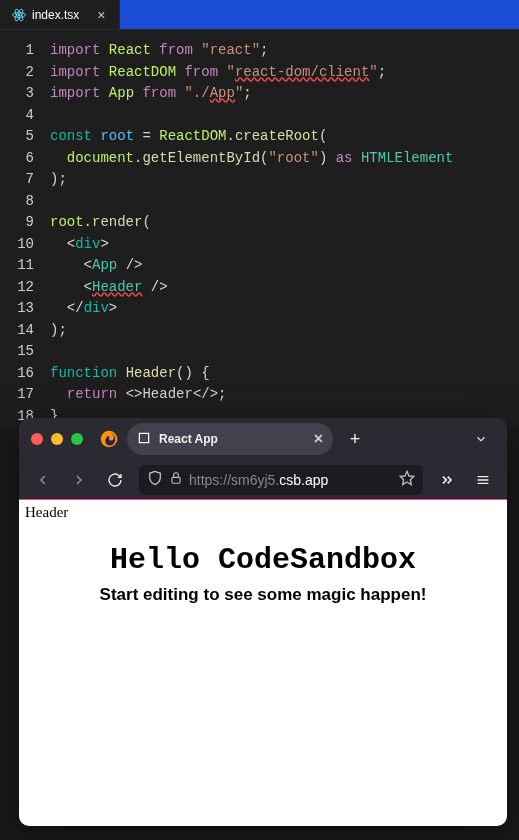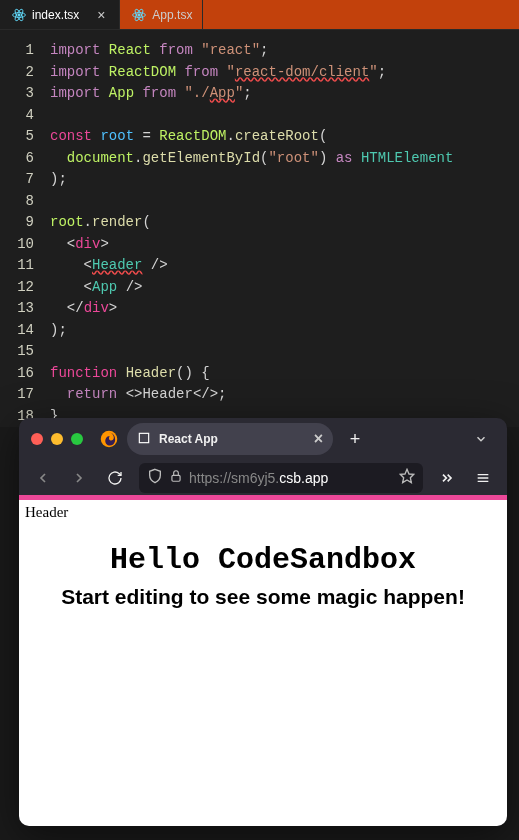--- a/index.html
+++ b/index.html
@@ -6,21 +6,21 @@
     body {
       width: 519px;
       height: 840px;
       background: #1a1a1a;
       font-family: -apple-system, BlinkMacSystemFont, "Segoe UI", sans-serif;
       overflow: hidden;
     }
     
     .tabs {
       display: flex;
-      background: #c2410c;
+      background: #1d4ed8;
       height: 30px;
       border-bottom: 1px solid #2a2a2a;
     }
     .tab {
       display: flex;
       align-items: center;
       gap: 6px;
       padding: 0 10px 0 12px;
       font-size: 12px;
       color: #ccc;
@@ -55,21 +55,21 @@
       width: 50px;
     }
     .code { color: #d4d4d4; }
     .ln { height: 21.5px; }
     .kw { color: #c586c0; }
     .vr { color: #bef264; }
     .vr2 { color: #4fc1ff; }
     .fn { color: #dcdcaa; }
     .cls { color: #4ec9b0; }
     .str { color: #ce9178; }
-    .tag { color: #ec4899; }
+    .tag { color: #14b8a6; }
     .pnc { color: #d4d4d4; }
     .wavy { text-decoration: underline wavy #f14c4c; text-decoration-skip-ink: none; }
     
     .browser {
       position: absolute;
       left: 19px;
       top: 418px;
       width: 488px;
       height: 408px;
       background: #2b2a33;
@@ -106,21 +106,21 @@
     .btab .close { margin-left: auto; color: #ccc; font-size: 16px;}
     .newtab { width: 28px; height: 28px; display:flex;align-items:center;justify-content:center; color:#f0f0f0; font-size:18px; cursor:pointer; }
     .dropdown-tabs { margin-left:auto; width:28px; display:flex;align-items:center;justify-content:center; color:#ccc;}
     .toolbar {
       height: 40px;
       display: flex;
       align-items: center;
       padding: 0 8px;
       gap: 4px;
       background: #2b2a33;
-      border-bottom: 5px solid #ec4899;
+      border-bottom: 1px solid #ec4899;
     }
     .tbtn {
       width: 32px; height: 32px;
       display:flex;align-items:center;justify-content:center;
       color: #f0f0f0;
       cursor: pointer;
     }
     .tbtn.dim { color: #888; }
     .urlbar {
       flex: 1;
@@ -151,51 +151,40 @@
     }
     .content h1 {
       text-align: center;
       font-size: 30px;
       font-weight: 800;
       font-family: Liberation Mono, monospace;
       margin: 18px 0 8px;
     }
     .content h2 {
       text-align: center;
-      font-size: 21px;
+      font-size: 17px;
       font-weight: 800;
       font-family: -apple-system, sans-serif;
     }
   </style>
 </head>
 <body>
 
 <div class="tabs">
   <div class="tab active">
     <span class="tab-icon">
       <svg width="14" height="14" viewBox="0 0 24 24" fill="none" stroke="#61dafb" stroke-width="1.5">
         <circle cx="12" cy="12" r="2" fill="#61dafb"></circle>
         <ellipse cx="12" cy="12" rx="11" ry="4.2"></ellipse>
         <ellipse cx="12" cy="12" rx="11" ry="4.2" transform="rotate(60 12 12)"></ellipse>
         <ellipse cx="12" cy="12" rx="11" ry="4.2" transform="rotate(120 12 12)"></ellipse>
       </svg>
     </span>
     <span>index.tsx</span>
     <span class="tab-close">×</span>
-  </div>
-  <div class="tab">
-    <span class="tab-icon">
-      <svg width="14" height="14" viewBox="0 0 24 24" fill="none" stroke="#61dafb" stroke-width="1.5">
-        <circle cx="12" cy="12" r="2" fill="#61dafb"></circle>
-        <ellipse cx="12" cy="12" rx="11" ry="4.2"></ellipse>
-        <ellipse cx="12" cy="12" rx="11" ry="4.2" transform="rotate(60 12 12)"></ellipse>
-        <ellipse cx="12" cy="12" rx="11" ry="4.2" transform="rotate(120 12 12)"></ellipse>
-      </svg>
-    </span>
-    <span>App.tsx</span>
   </div>
 </div>
 
 <div class="editor">
   <div class="gutter">
     <div class="ln">1</div>
       <div class="ln">2</div>
       <div class="ln">3</div>
       <div class="ln">4</div>
     <div class="ln">5</div>
@@ -217,22 +206,22 @@
     <div class="ln"><span class="kw">import</span> <span class="vr">React</span> <span class="kw">from</span> <span class="str">"react"</span><span>;</span></div>
     <div class="ln"><span class="kw">import</span> <span class="vr">ReactDOM</span> <span class="kw">from</span> <span class="str">"</span><span class="str wavy">react-dom/client</span><span class="str">"</span><span>;</span></div>
     <div class="ln"><span class="kw">import</span> <span class="vr">App</span> <span class="kw">from</span> <span class="str">"./</span><span class="str wavy">App</span><span class="str">"</span><span>;</span></div>
     <div class="ln"></div>
     <div class="ln"><span class="tag">const</span> <span class="vr2">root</span> <span>=</span> <span class="vr">ReactDOM</span><span>.</span><span class="fn">createRoot</span><span>(</span></div>
     <div class="ln">&nbsp;&nbsp;<span class="vr">document</span><span>.</span><span class="fn">getElementById</span><span>(</span><span class="str">"root"</span><span>)</span> <span class="kw">as</span> <span class="cls">HTMLElement</span></div>
     <div class="ln"><span>);</span></div>
     <div class="ln"></div>
     <div class="ln"><span class="vr">root</span><span>.</span><span class="fn">render</span><span>(</span></div>
     <div class="ln">&nbsp;&nbsp;<span class="pnc">&lt;</span><span class="tag">div</span><span class="pnc">&gt;</span></div>
+    <div class="ln">&nbsp;&nbsp;&nbsp;&nbsp;<span class="pnc">&lt;</span><span class="cls">App</span> <span class="pnc">/&gt;</span></div>
     <div class="ln">&nbsp;&nbsp;&nbsp;&nbsp;<span class="pnc">&lt;</span><span class="cls wavy">Header</span> <span class="pnc">/&gt;</span></div>
-    <div class="ln">&nbsp;&nbsp;&nbsp;&nbsp;<span class="pnc">&lt;</span><span class="cls">App</span> <span class="pnc">/&gt;</span></div>
     <div class="ln">&nbsp;&nbsp;<span class="pnc">&lt;/</span><span class="tag">div</span><span class="pnc">&gt;</span></div>
     <div class="ln"><span>);</span></div>
     <div class="ln"></div>
     <div class="ln"><span class="tag">function</span> <span class="fn">Header</span><span>()</span> <span class="pnc">{</span></div>
     <div class="ln">&nbsp;&nbsp;<span class="kw">return</span> <span class="pnc">&lt;&gt;</span><span>Header</span><span class="pnc">&lt;/&gt;</span><span>;</span></div>
     <div class="ln"><span class="pnc">}</span></div>
   </div>
 </div>
 
 <div class="browser">

